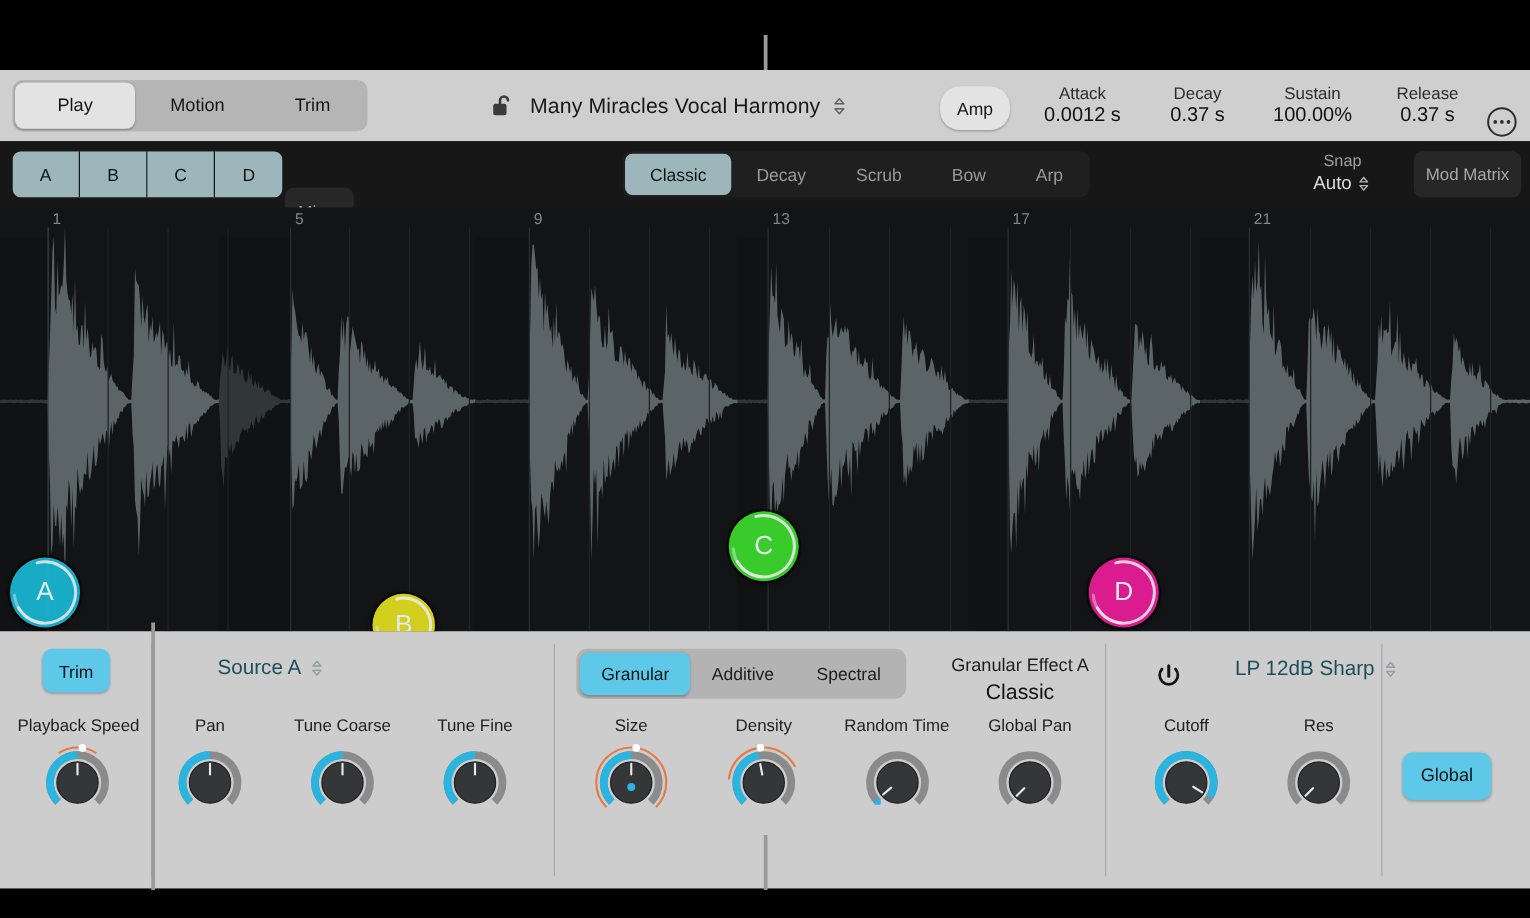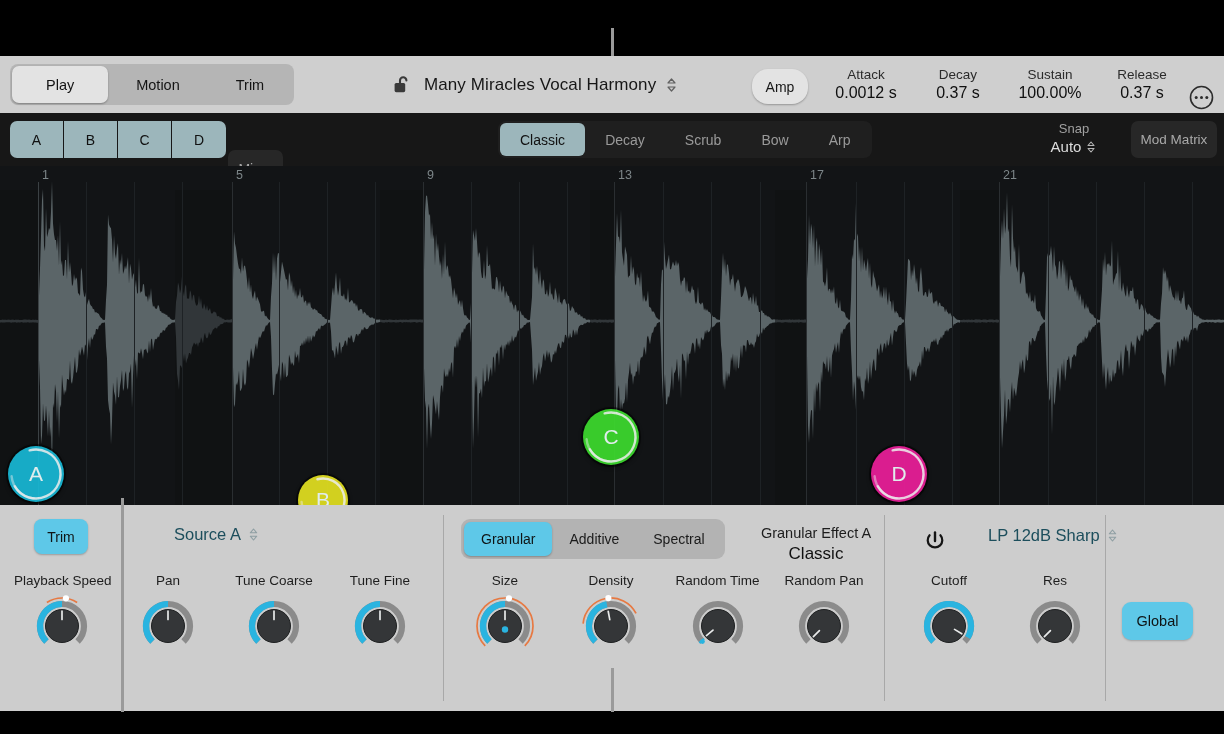--- a/index.html
+++ b/index.html
@@ -472,21 +472,21 @@
           <svg width="62" height="62" viewBox="0 0 62 62">
             <path d="M15.443650813895957,46.55634918610404 A22,22 0 1 1 46.556349186104065,46.55634918610403" fill="none" stroke="#8b8b8b" stroke-width="6.2" stroke-linecap="butt"></path>
             <path d="M15.443650813895957,46.55634918610404 A22,22 0 0 1 14.04870865893264,45.02332777447118" fill="none" stroke="#2ab4e0" stroke-width="6.2" stroke-linecap="butt"></path>
             <circle cx="31" cy="31" r="16.5" fill="#343638"></circle>
             <circle cx="31" cy="31" r="16.5" fill="none" stroke="#1e2021" stroke-width="1"></circle>
             <line x1="25.99166392195737" y1="35.14325593336648" x2="19.442301358363164" y2="40.561359846230346" stroke="#e8eaea" stroke-width="1.7" stroke-linecap="round"></line>
             <circle cx="15.443650813895957" cy="46.55634918610404" r="2.4" fill="#2ab4e0"></circle>
           </svg>
         </div>
         <div class="knobWrap" style="left: 774px; top: 68px; width: 100px;">
-          <div class="klbl">Random Pan</div>
+          <div class="klbl">Global Pan</div>
           <svg width="62" height="62" viewBox="0 0 62 62">
             <path d="M15.443650813895957,46.55634918610404 A22,22 0 1 1 46.556349186104065,46.55634918610403" fill="none" stroke="#8b8b8b" stroke-width="6.2" stroke-linecap="butt"></path>
             <circle cx="31" cy="31" r="16.5" fill="#343638"></circle>
             <circle cx="31" cy="31" r="16.5" fill="none" stroke="#1e2021" stroke-width="1"></circle>
             <line x1="26.40380592228744" y1="35.59619407771256" x2="20.393398282201787" y2="41.60660171779821" stroke="#e8eaea" stroke-width="1.7" stroke-linecap="round"></line>
           </svg>
         </div>
         <div class="knobWrap" style="left: 913px; top: 68px; width: 72px;">
           <div class="klbl">Cutoff</div>
           <svg width="62" height="62" viewBox="0 0 62 62">

